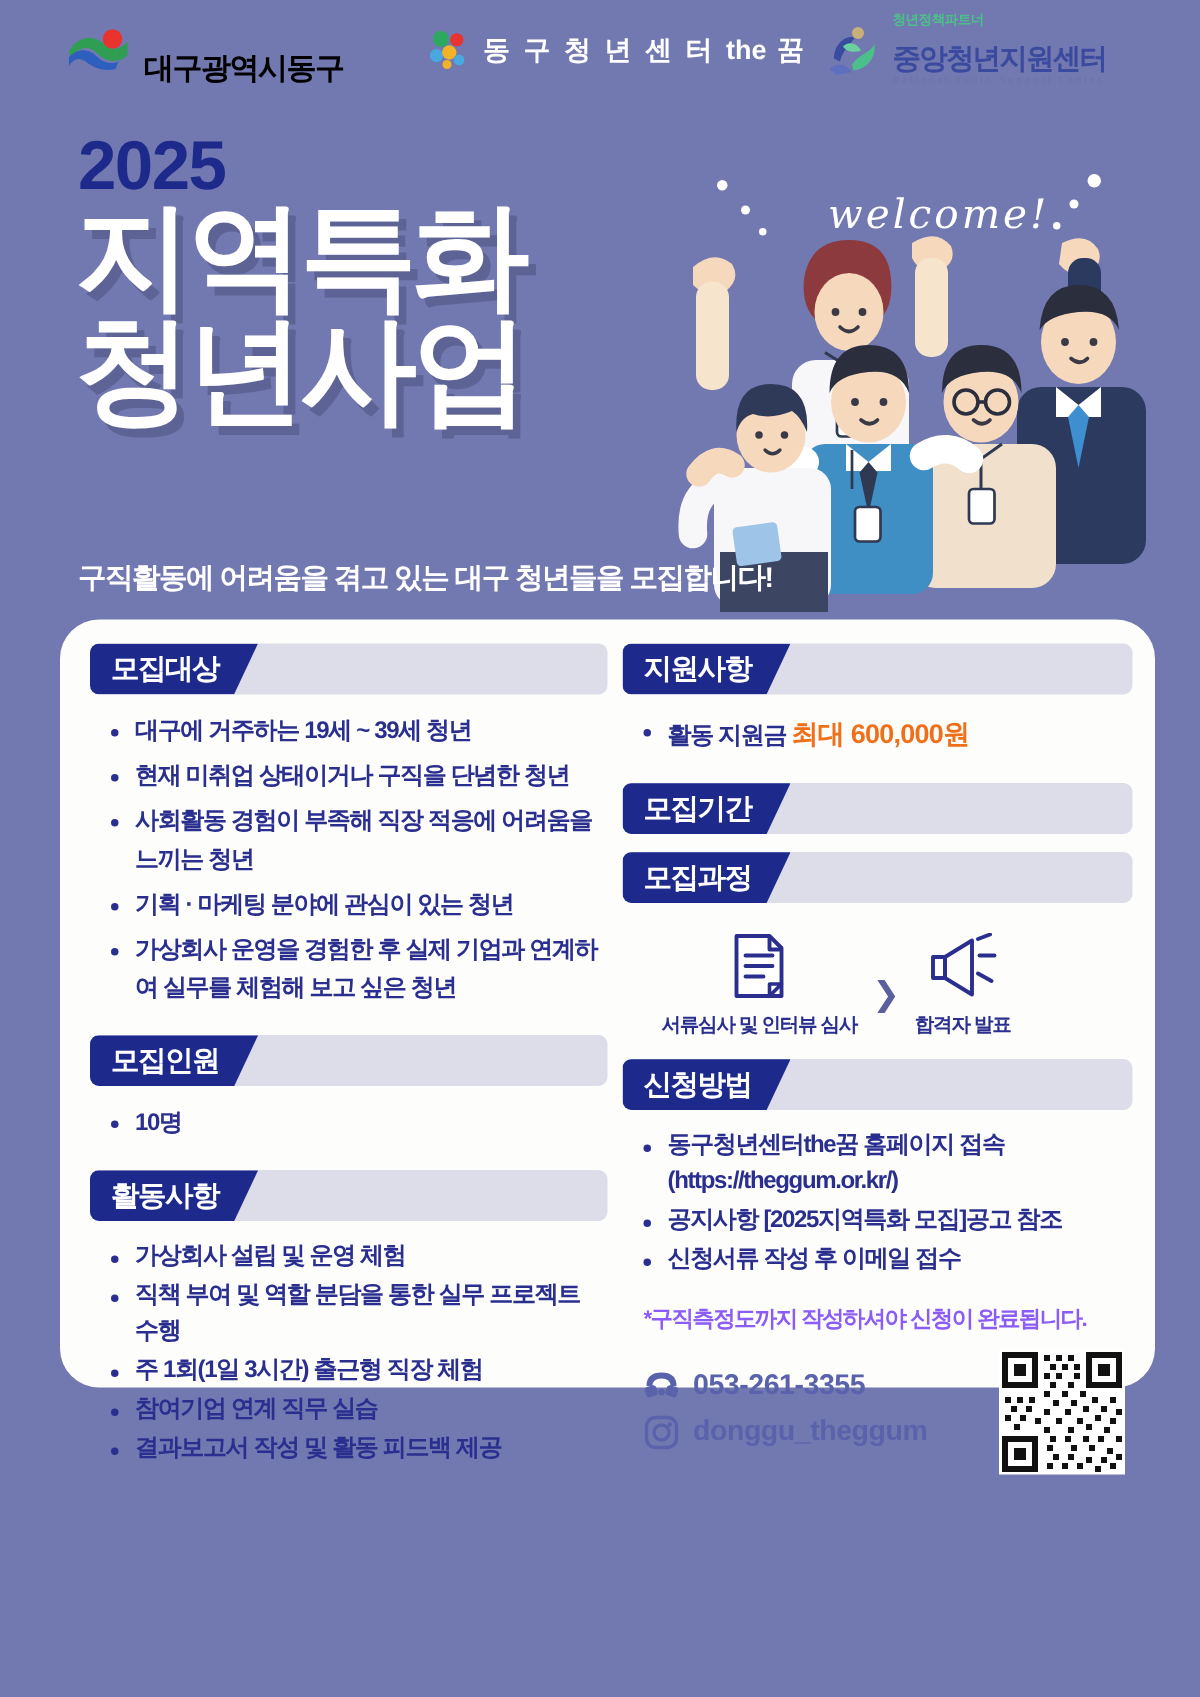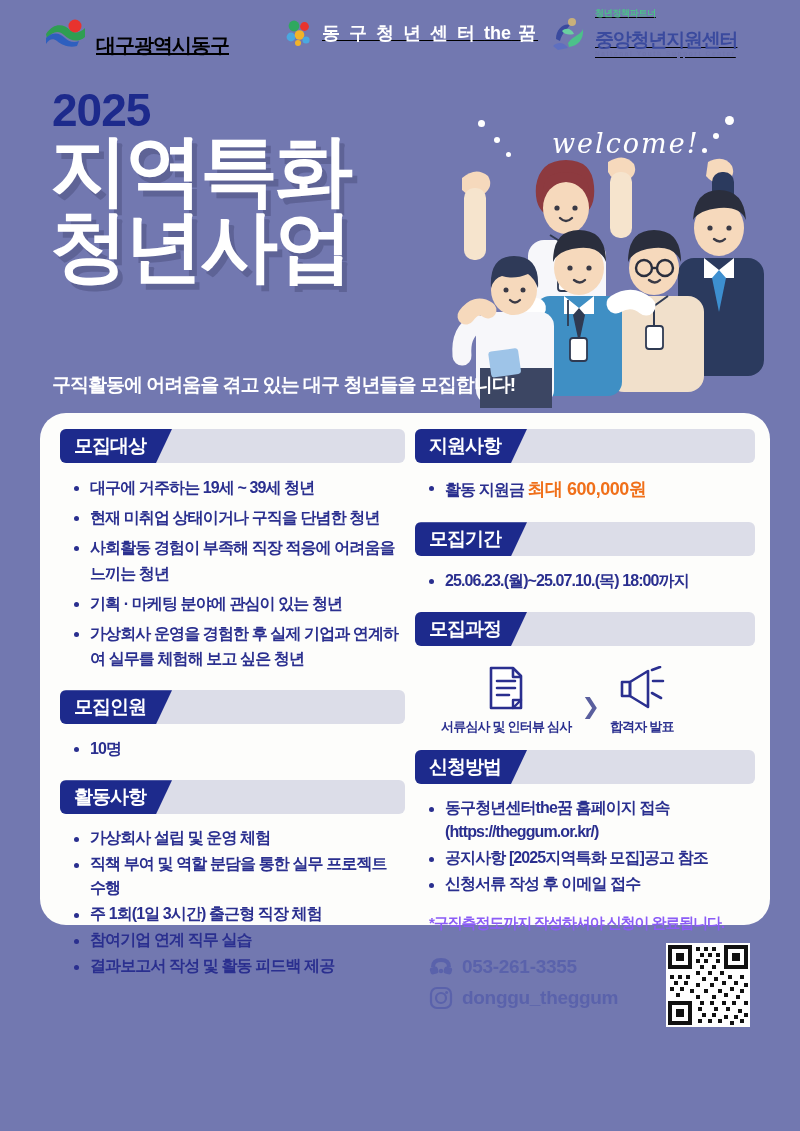--- a/index.html
+++ b/index.html
@@ -7,21 +7,21 @@
   html,body{
     width:800px; height:1131px;
     background:#7278b0;
     font-family:"Liberation Sans","DejaVu Sans",sans-serif;
     overflow:hidden;
   }
   .poster{ position:relative; width:800px; height:1131px; background:#7278b0; overflow:hidden; }
 
   
   .logobar{ position:absolute; top:0; left:0; width:800px; height:66px; display:flex; align-items:center; }
-  .logo{ display:flex; align-items:center;text-decoration:underline; }
+  .logo{ display:flex; align-items:center; }
   .logo-daegu{ position:absolute; left:44px; }
   .logo-dong{ position:absolute; left:285px; }
   .logo-nysc{ position:absolute; left:548px; }
   .logo-txt-daegu{
     font-size:20px; font-weight:bold; color:#000000; letter-spacing:-1px; margin-left:8px;margin-top:24px;
   }
   .logo-txt-dong{
     font-size:18px; font-weight:bold; color:#ffffff; letter-spacing:2px; margin-left:7px;
   }
   .logo-txt-dong .en{ letter-spacing:0px; font-style:normal; }
@@ -303,23 +303,20 @@
         <li>
           <span>활동 지원금</span>
           <span class="orange">최대 600,000원</span>
         </li>
       </ul>
 
       <div class="sec">
         <div class="bar"></div>
         <div class="tag">모집기간</div>
       </div>
-      <ul class="blist">
-        <li>25.06.23.(월)~25.07.10.(목) 18:00까지</li>
-      </ul>
 
       <div class="sec">
         <div class="bar"></div>
         <div class="tag">모집과정</div>
       </div>
       <div class="process">
         <div class="pstep">
           <div class="picon">
             <svg width="40" height="46" viewBox="0 0 40 46">
               <path d="M5 3 h22 l8 8 v32 h-30 z" fill="#fff" stroke="#2a2f8f" stroke-width="2.6" stroke-linejoin="round"></path>

